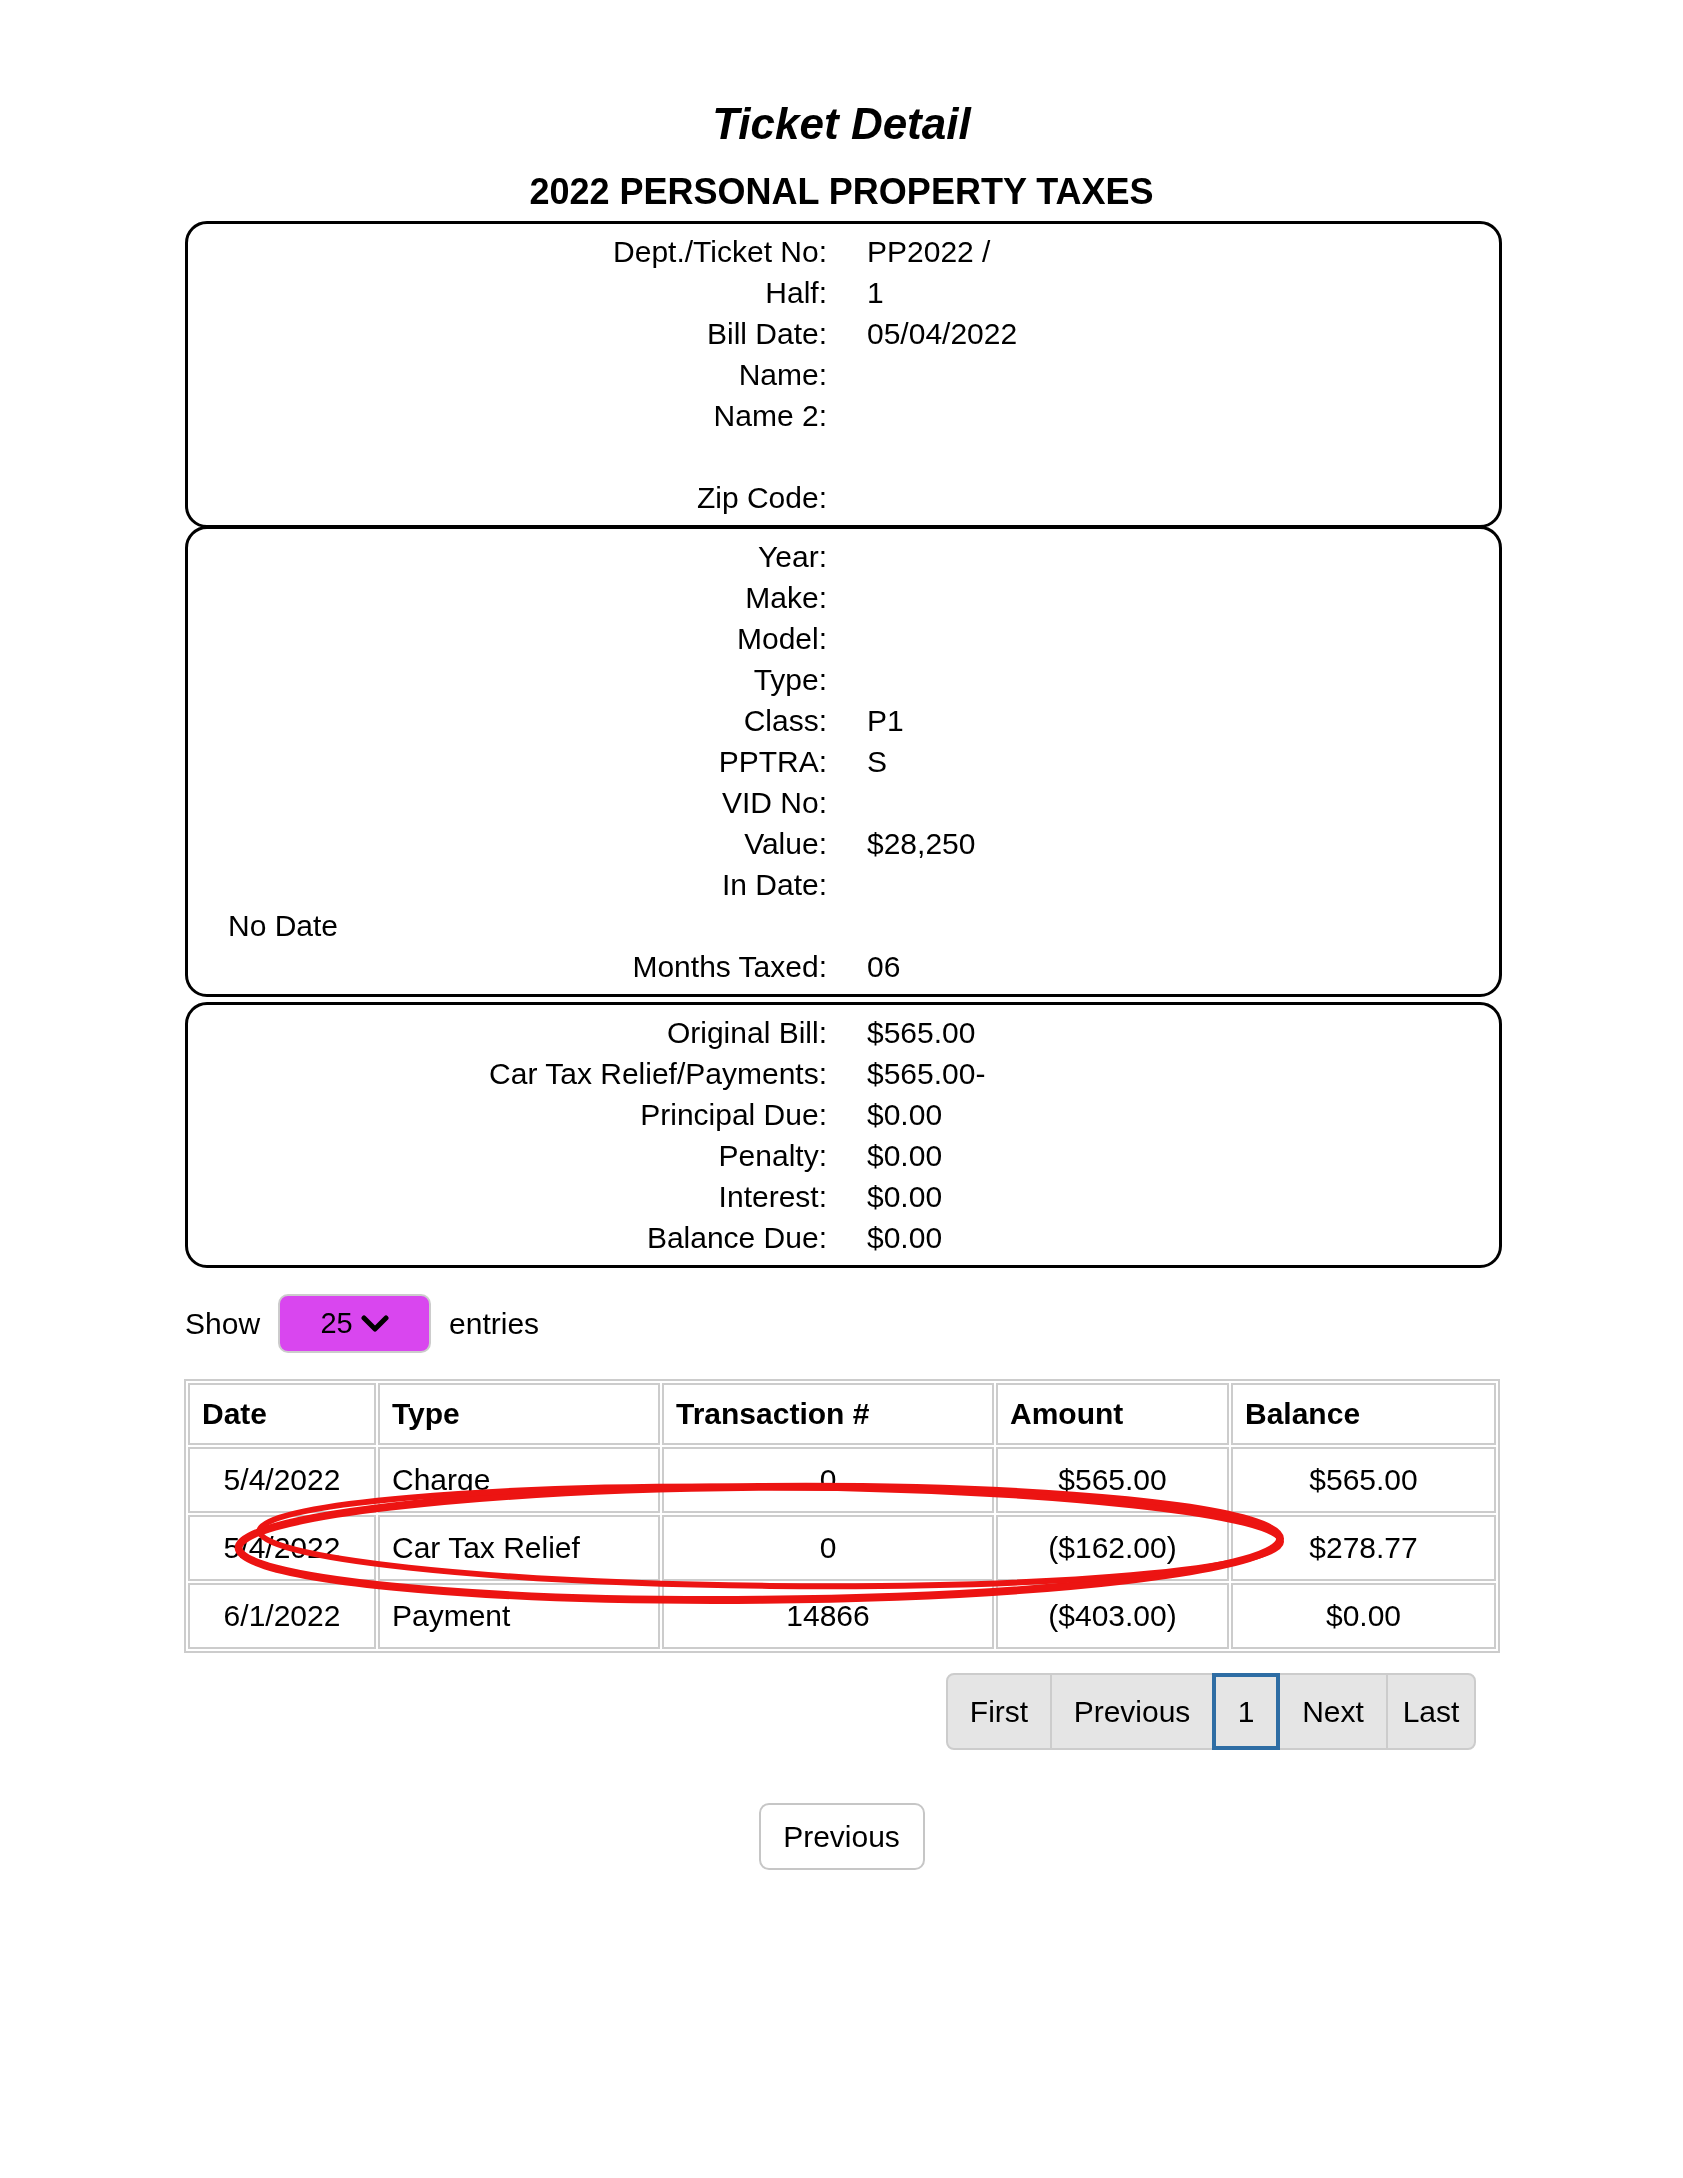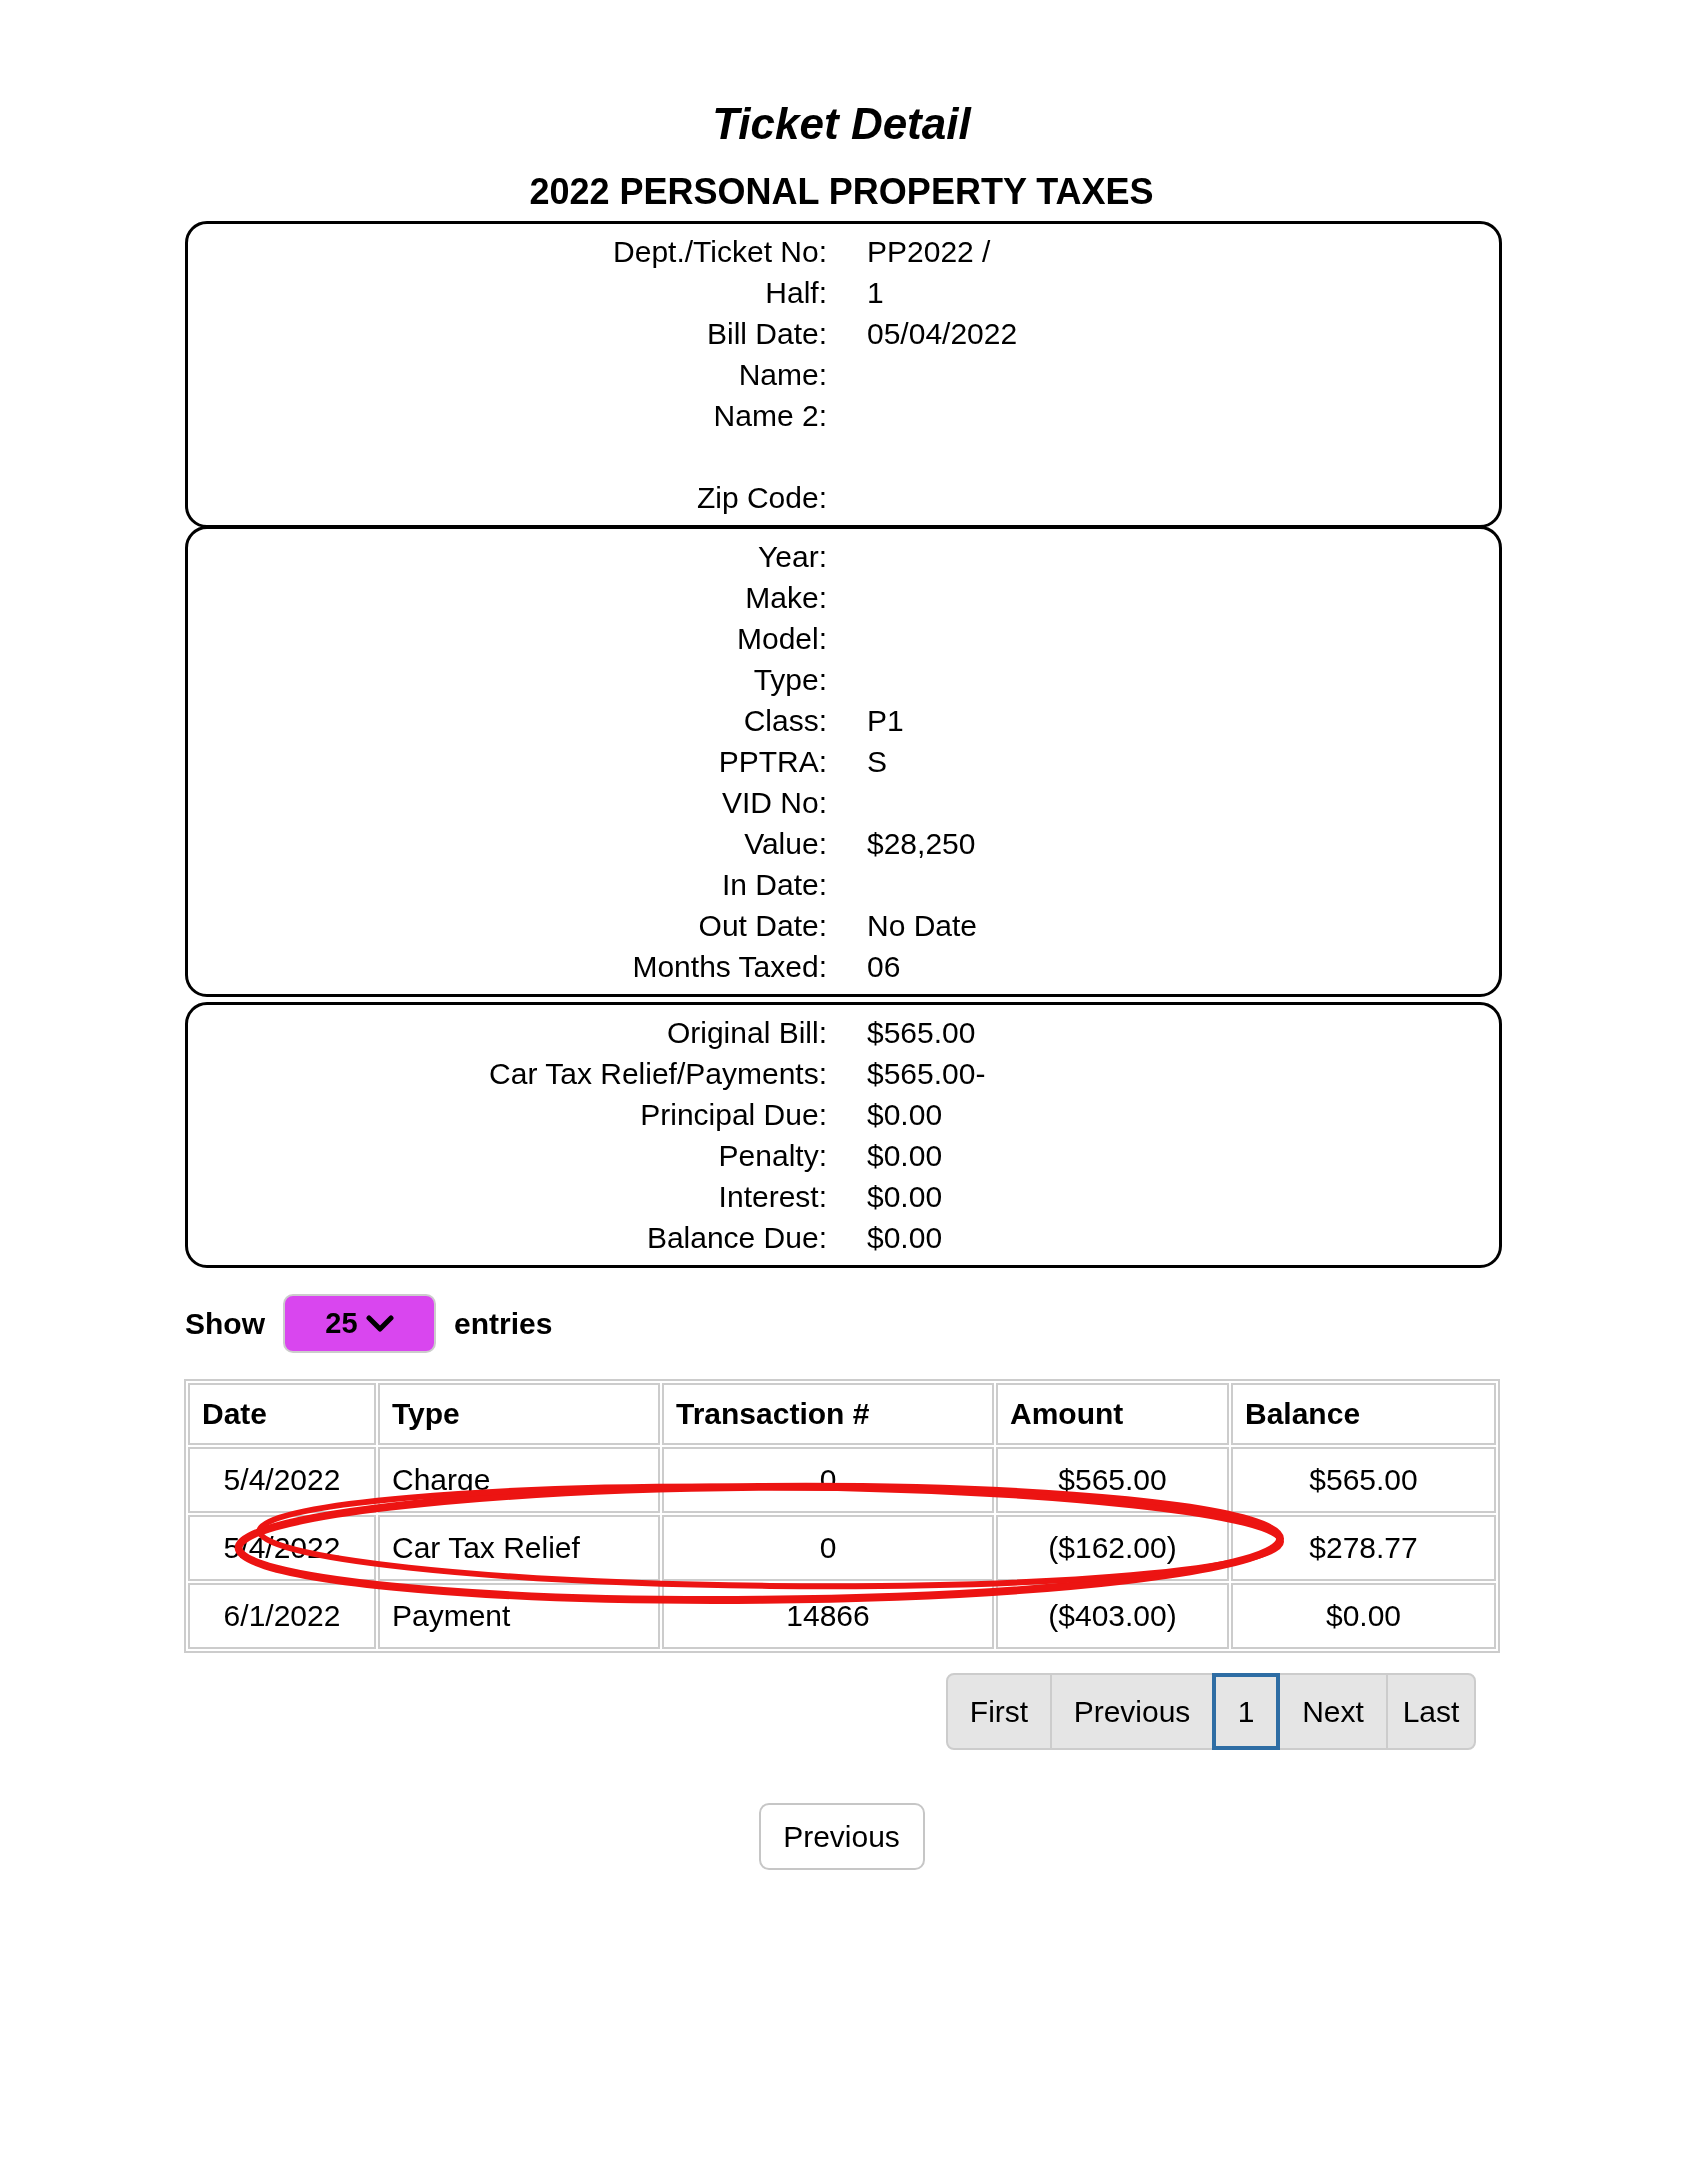--- a/index.html
+++ b/index.html
@@ -26,21 +26,21 @@
     padding:7px 0; background:#fff;
   }
   .box.vehicle { margin-top:-2px; }
   .box.billing { margin-top:5px; }
   .frow { display:flex; min-height:41px; line-height:41px; font-size:30px; }
   .frow .lbl { width:639px; text-align:right; white-space:pre; }
   .frow .val { margin-left:40px; white-space:pre; }
 
   .entries-bar {
     margin:26px 0 0 185px;
-    display:flex; align-items:center; font-size:30px;font-weight:bold;
+    display:flex; align-items:center; font-size:30px;
   }
   .select-box {
     width:153px; height:59px; margin:0 18px;
     border:2px solid #ccc; border-radius:10px; background:#d946ef;
     display:flex; align-items:center; justify-content:center; gap:8px;
     font-size:29px; cursor:pointer;
   }
   .select-box .chev { display:flex; align-items:center; }
 
   .table-wrap { position:relative; width:1316px; margin:26px 0 0 184px; }
@@ -156,21 +156,20 @@
     </div>
     <div class="frow">
       <span class="lbl">Value:</span>
       <span class="val">$28,250</span>
     </div>
     <div class="frow">
       <span class="lbl">In Date:</span>
       <span class="val"></span>
     </div>
     <div class="frow">
-      <span class="lbl">Out Date:</span>
       <span class="val">No Date</span>
     </div>
     <div class="frow">
       <span class="lbl">Months Taxed:</span>
       <span class="val">06</span>
     </div>
   </section>
 
   <section class="box billing">
     <div class="frow">

